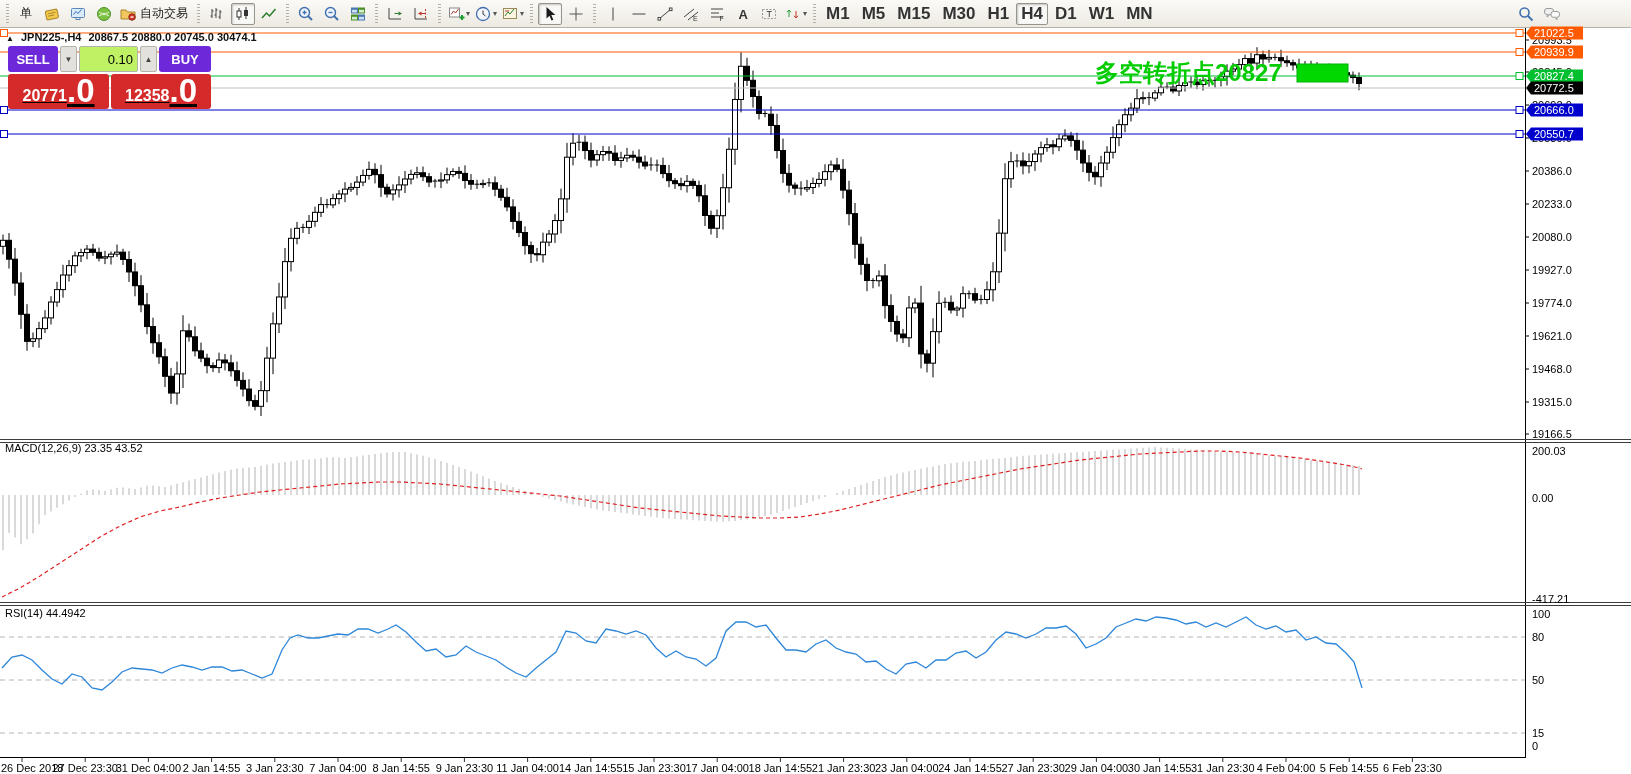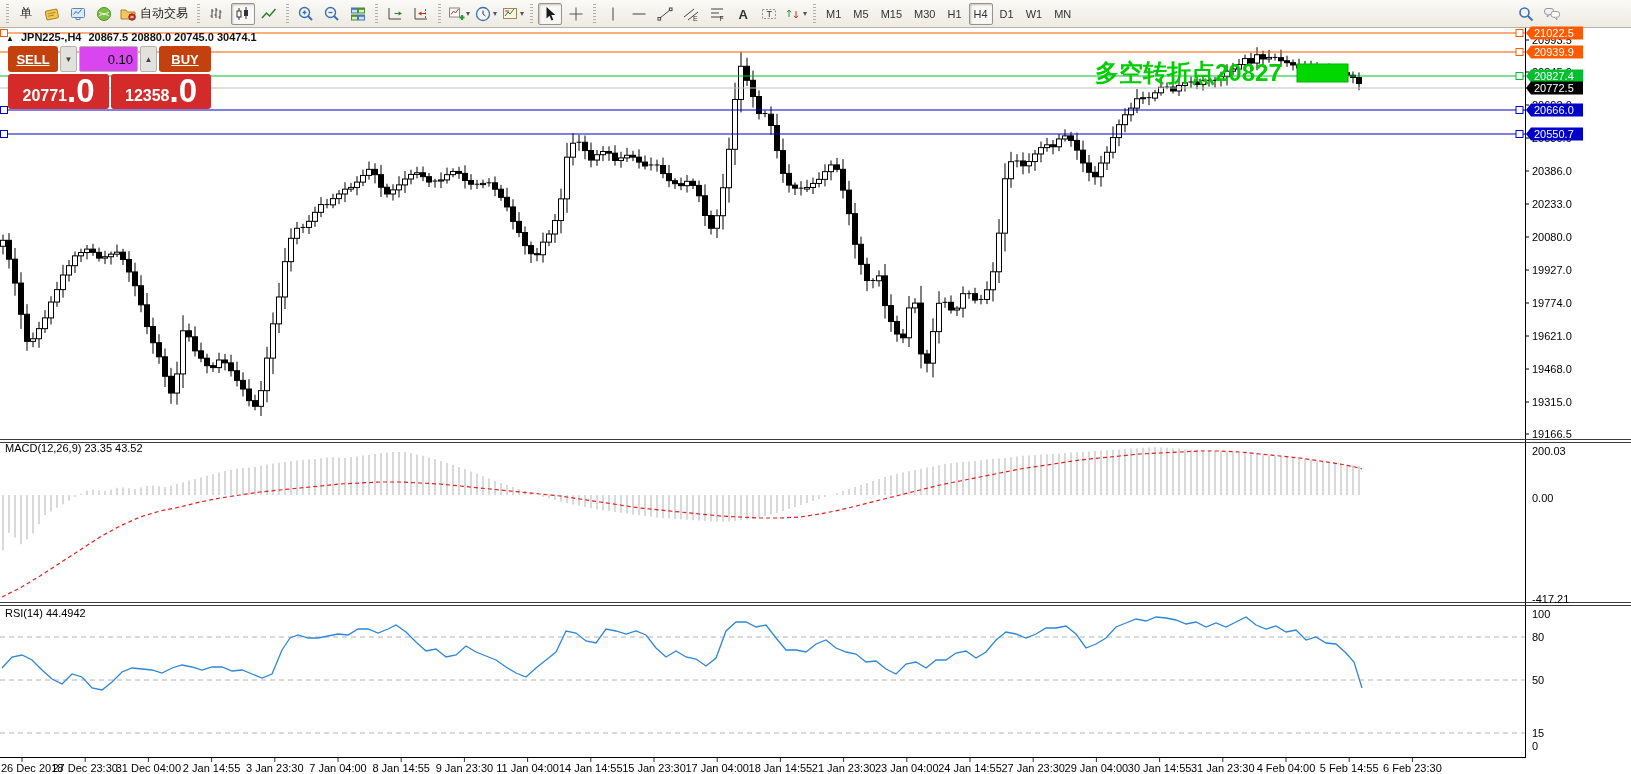--- a/index.html
+++ b/index.html
@@ -7,38 +7,38 @@
        font-family:"Liberation Sans",sans-serif;-webkit-font-smoothing:antialiased;}
   
   .toolbar{position:absolute;left:0;top:0;width:1631px;height:28px;display:flex;align-items:center;
            background:linear-gradient(#fbfaf7,#edeae2);border-bottom:1px solid #b5b2a9;box-sizing:border-box;padding-left:2px;}
   .grip{width:3px;height:20px;margin:0 4px;flex:0 0 auto;
         background-image:repeating-linear-gradient(to bottom,#b3b0a7 0 1px,transparent 1px 3px);}
   .tb-btn{height:22px;min-width:24px;display:inline-flex;align-items:center;justify-content:center;
           border:1px solid transparent;border-radius:2px;margin:0 1px;cursor:default;flex:0 0 auto;box-sizing:border-box;}
   .tb-btn.pressed{border:1px solid #96948c;background:#f8f8f6;box-shadow:inset 1px 1px 2px rgba(0,0,0,.22);}
   .tb-btn .lbl{font-size:12px;color:#222;padding:0 3px;white-space:nowrap;}
-  .tb-btn.tf .lbl{font-size:11px;font-weight:normal;color:#333;padding:0 4px;}
+  .tb-btn.tf .lbl{font-size:17px;font-weight:bold;color:#333;padding:0 4px;}
   .tb-icon{width:18px;height:18px;display:block;}
   .tb-icon svg{display:block;}
   .dd{font-size:8px;color:#555;margin-left:1px;}
   .tb-right{position:absolute;right:66px;top:0;height:28px;display:flex;align-items:center;}
   
   .chart-title{position:absolute;left:6px;top:31px;font-size:11px;font-weight:bold;color:#111;
                display:flex;gap:7px;align-items:baseline;z-index:5;white-space:nowrap;}
   .chart-title .tri{font-size:8px;}
   
   .trade-panel{position:absolute;left:8px;top:46px;z-index:6;width:203px;}
   .tp-row{display:grid;grid-template-columns:50px 17px 59px 17px 52px;gap:2px;height:26px;}
-  .tp-btn{background:#c2410c;color:#fff;border:none;border-radius:3px;font-family:inherit;
-          font-size:13px;font-weight:bold;text-decoration:underline;cursor:pointer;padding:0;}
+  .tp-btn{background:#6d28d9;color:#fff;border:none;border-radius:3px;font-family:inherit;
+          font-size:13px;font-weight:bold;cursor:pointer;padding:0;}
   .tp-step{background:#e3e1dd;border:1px solid #b5b2a9;border-radius:2px;font-size:8px;color:#444;cursor:pointer;padding:0;}
   .tp-vol{border:1px solid #b5b2a9;border-radius:2px;font-family:inherit;font-size:13px;text-align:right;
-          padding:0 4px;width:100%;box-sizing:border-box;background:#d946ef;color:#000;}
-  .tp-prices{display:grid;grid-template-columns:101px 100px;gap:2px;margin-top:2px;height:26px;}
+          padding:0 4px;width:100%;box-sizing:border-box;background:#bef264;color:#000;}
+  .tp-prices{display:grid;grid-template-columns:101px 100px;gap:2px;margin-top:2px;height:26px;text-decoration:underline;}
   .tp-price{background:#d42a2a;border-radius:3px;color:#fff;display:flex;align-items:flex-end;
             justify-content:center;padding-bottom:2px;line-height:1;}
   .tp-price .pmain{font-size:16px;font-weight:bold;padding-bottom:3px;}
   .tp-price .pbig{font-size:33px;font-weight:bold;}
   svg text{font-family:"Liberation Sans",sans-serif;}
 </style>
 </head>
 <body>
 
 <div class="app">

